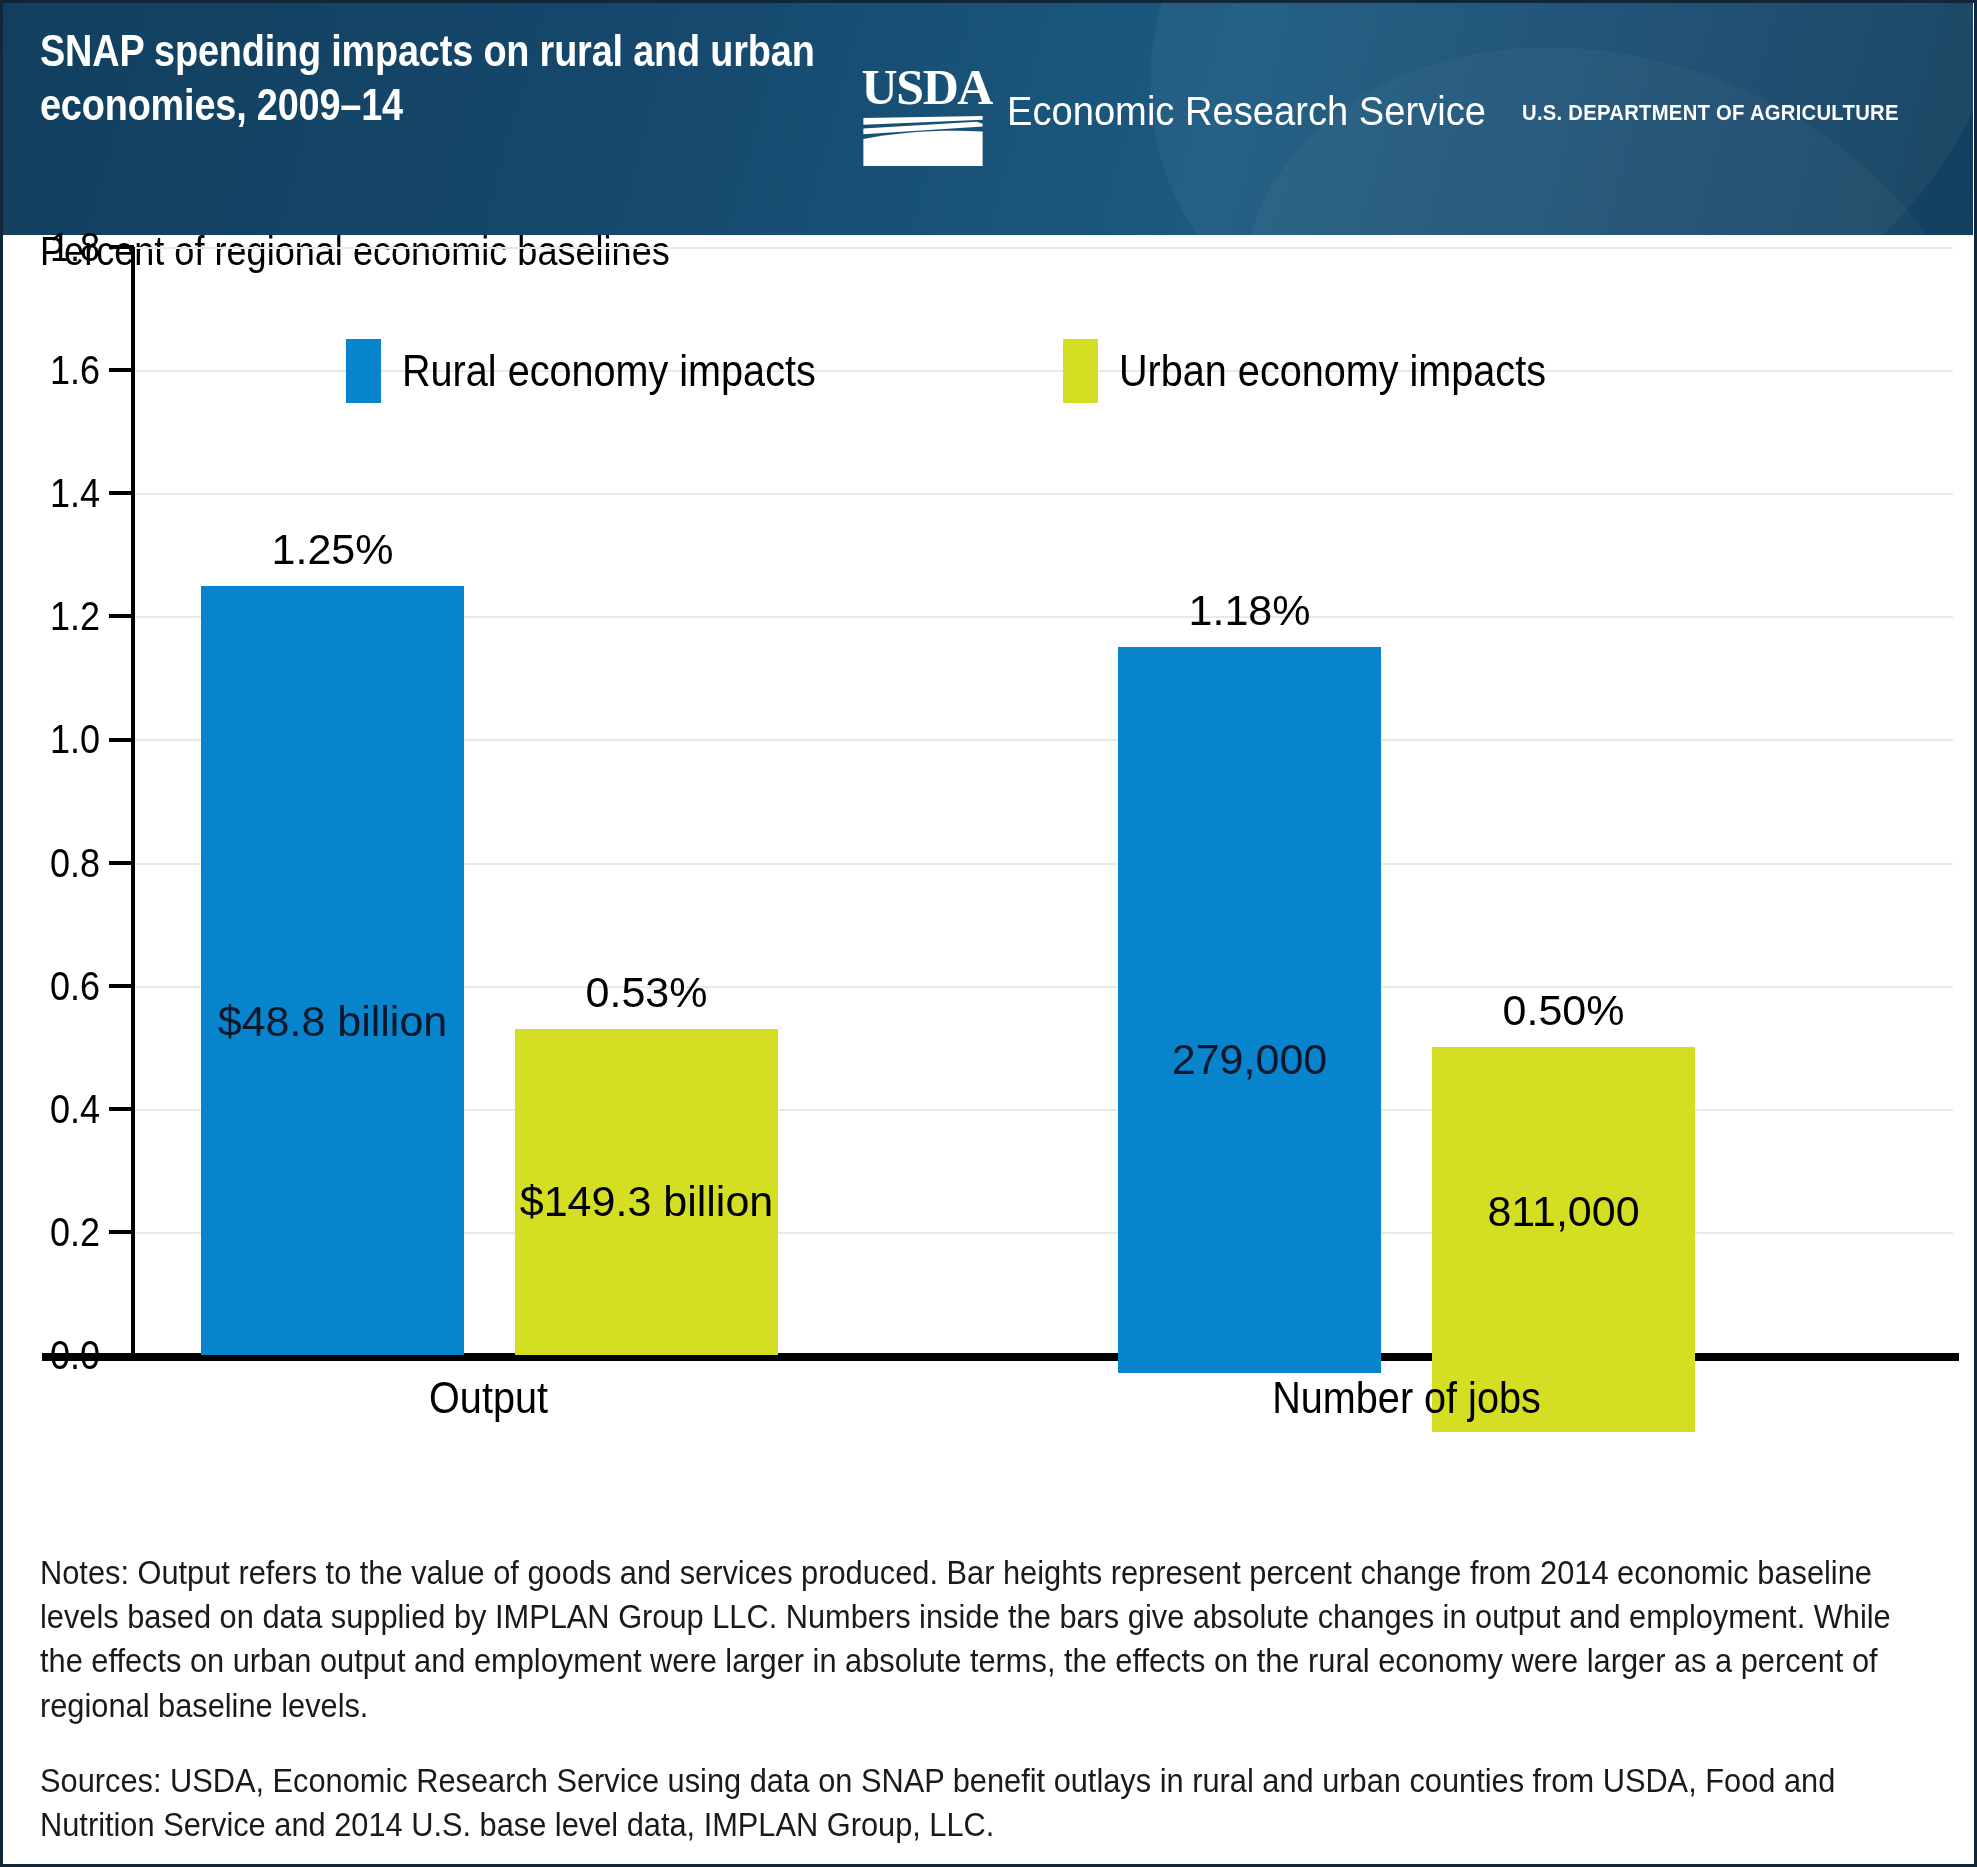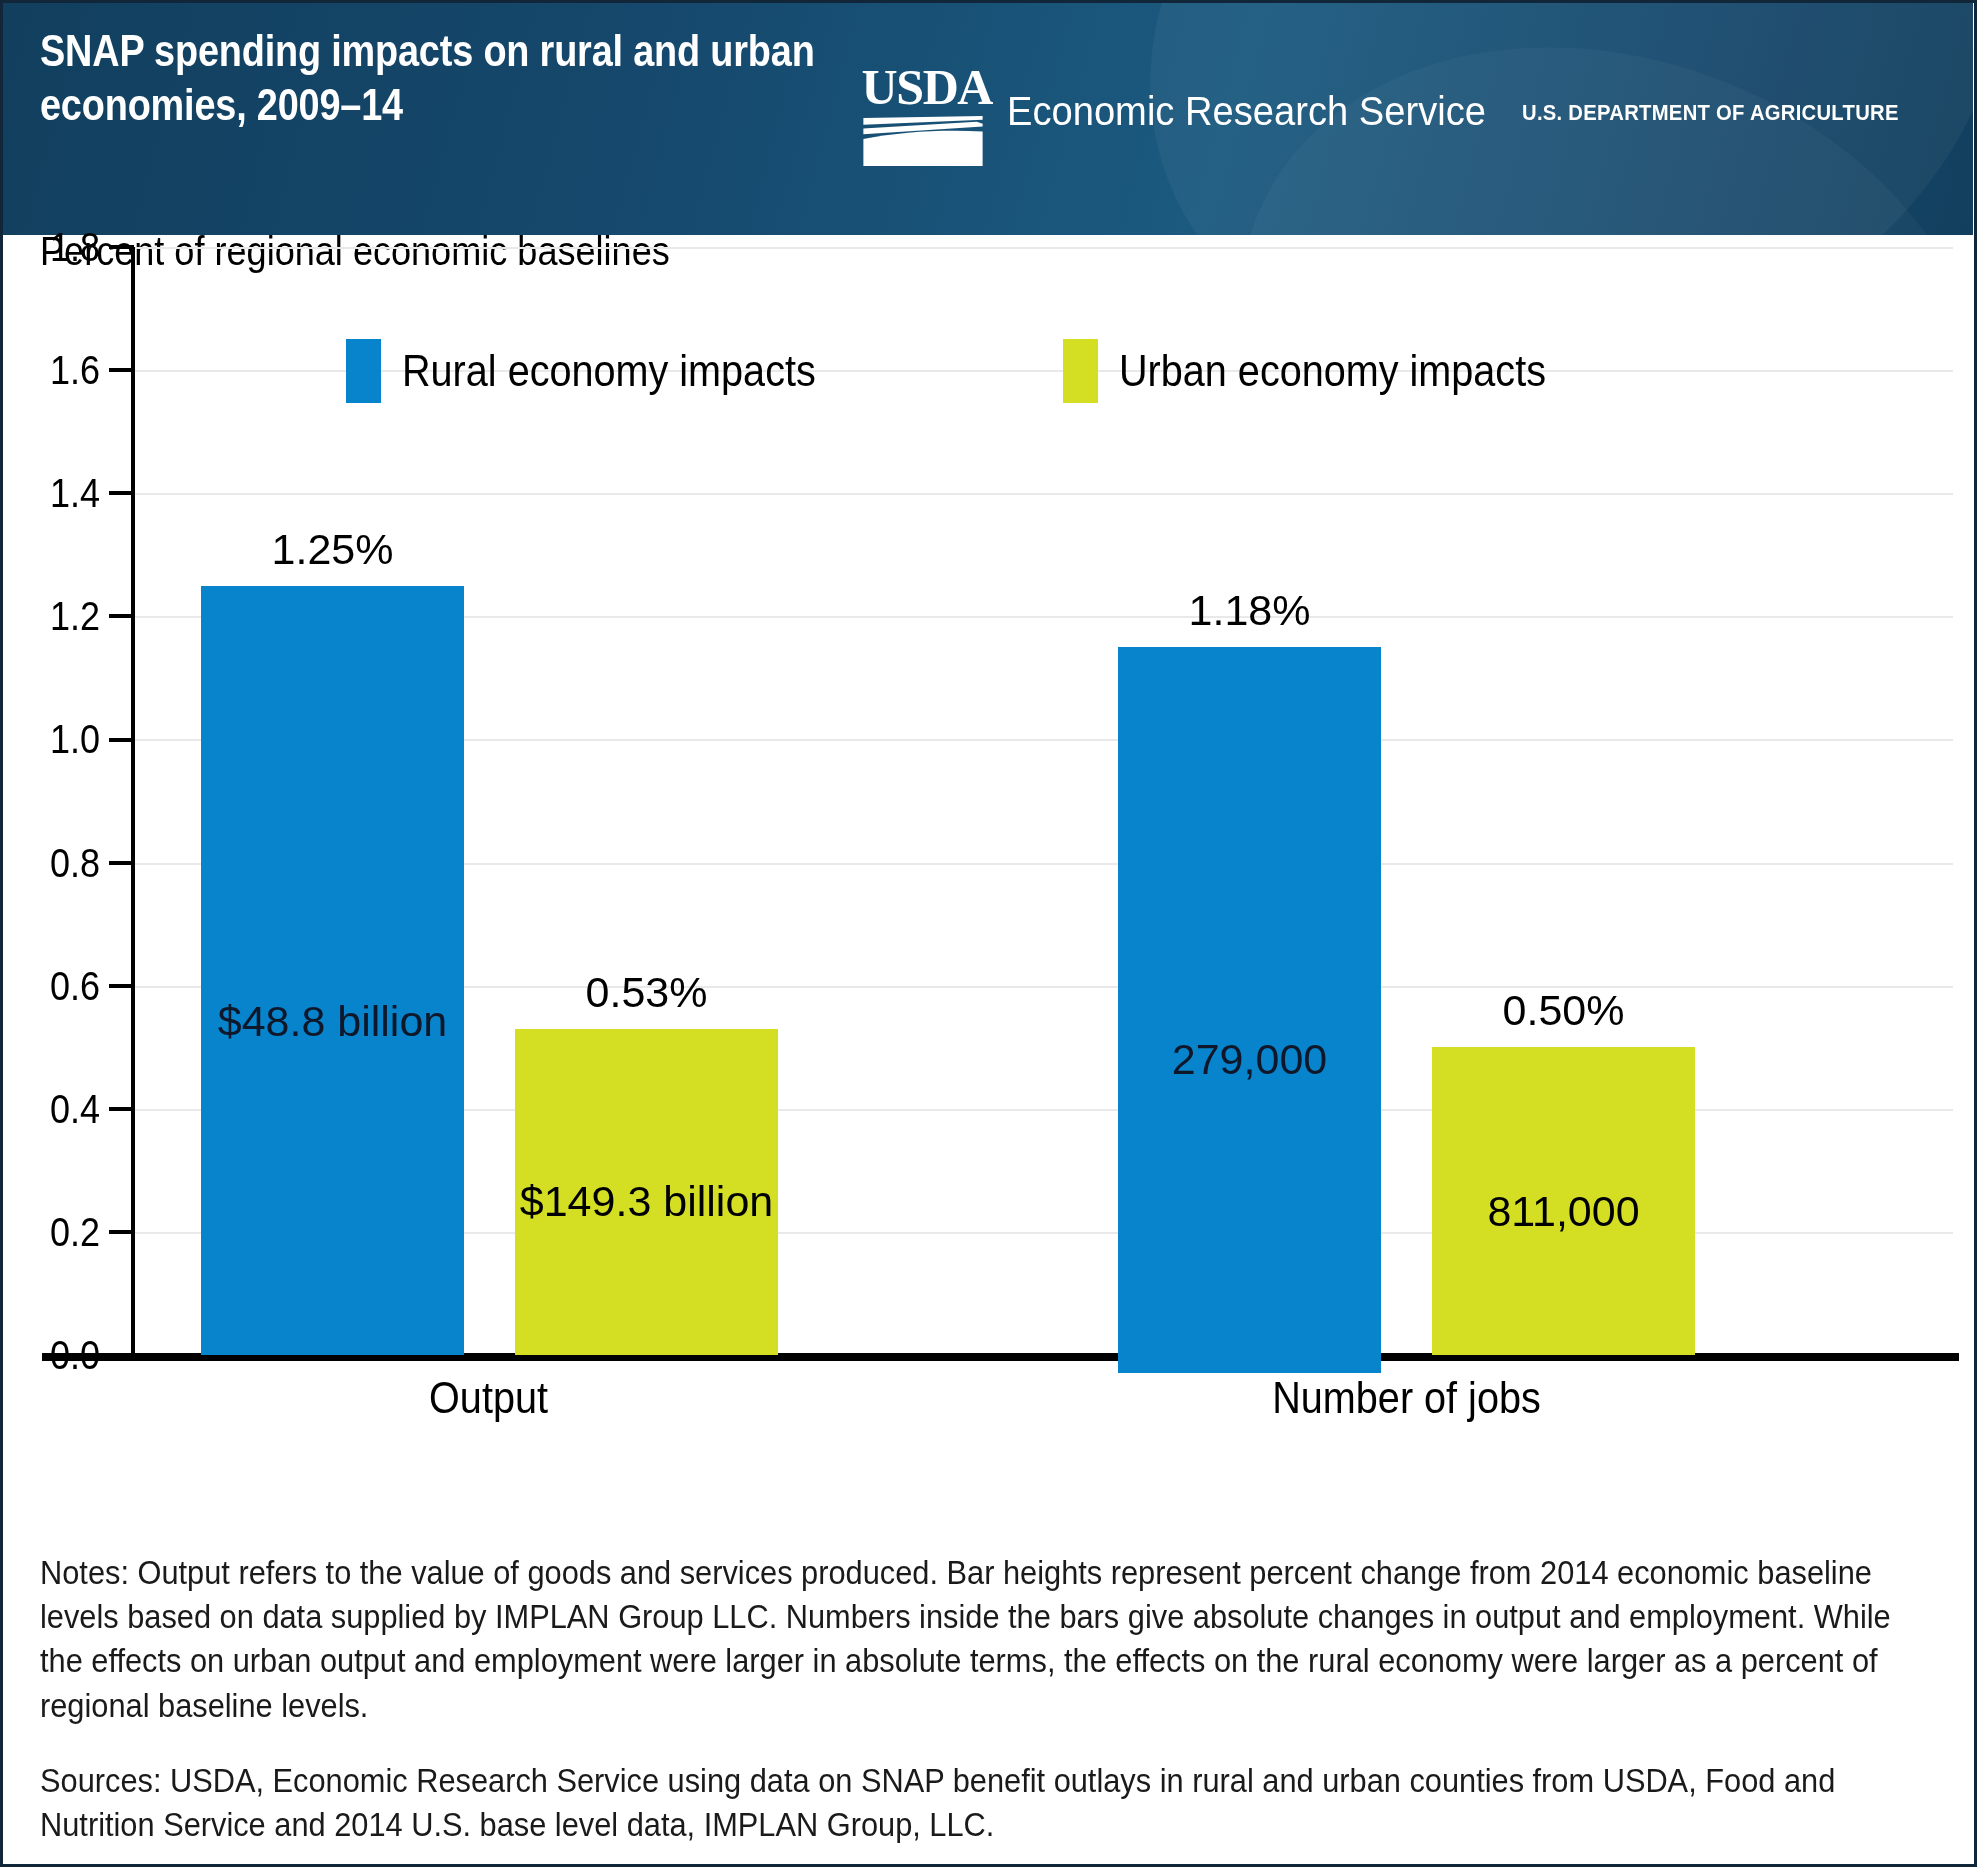--- a/index.html
+++ b/index.html
@@ -353,21 +353,21 @@
           <div class="bar-inner-label light" style="top: 411px;">$48.8 billion</div>
         </div>
         <div class="bar" style="position: absolute; left: 512px; top: 1026px; width: 263px; height: 326px; background: rgb(212, 223, 36);">
           <div class="bar-value-top">0.53%</div>
           <div class="bar-inner-label dark" style="top: 148px;">$149.3 billion</div>
         </div>
         <div class="bar" style="position: absolute; left: 1115px; top: 644px; width: 263px; height: 726px; background: rgb(7, 132, 203);">
           <div class="bar-value-top">1.18%</div>
           <div class="bar-inner-label light" style="top: 388px;">279,000</div>
         </div>
-        <div class="bar" style="position: absolute; left: 1429px; top: 1044px; width: 263px; height: 308px; background: rgb(212, 223, 36);">
+        <div class="bar" style="position: absolute; left: 1429px; top: 1044px; width: 263px; height: 385px; background: rgb(212, 223, 36);">
           <div class="bar-value-top">0.50%</div>
           <div class="bar-inner-label dark" style="top: 140px;">811,000</div>
         </div>
       </div>
     <div id="xcats-layer">
         <div class="x-cat-label" style="left: 196px; width: 579px;">Output</div>
         <div class="x-cat-label" style="left: 1114px; width: 579px;">Number of jobs</div>
       </div>
   </div>
 

